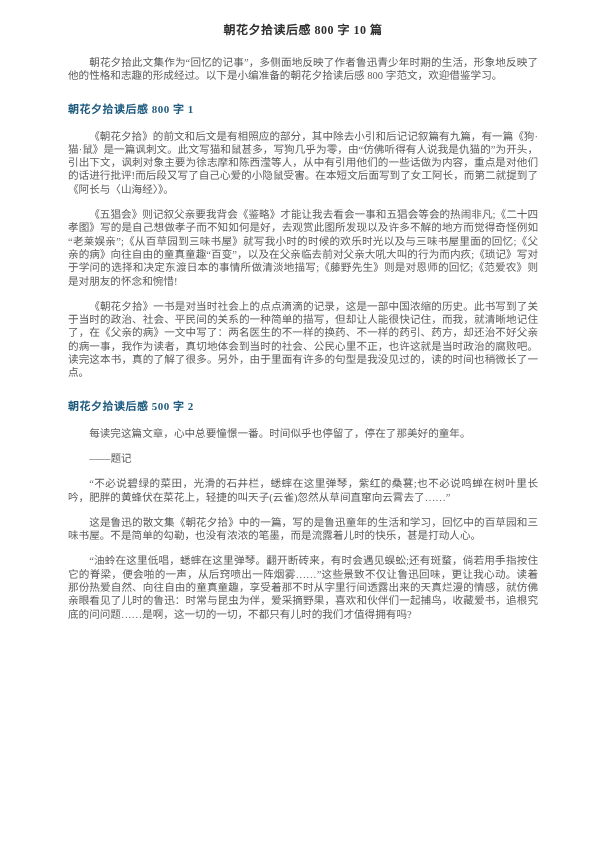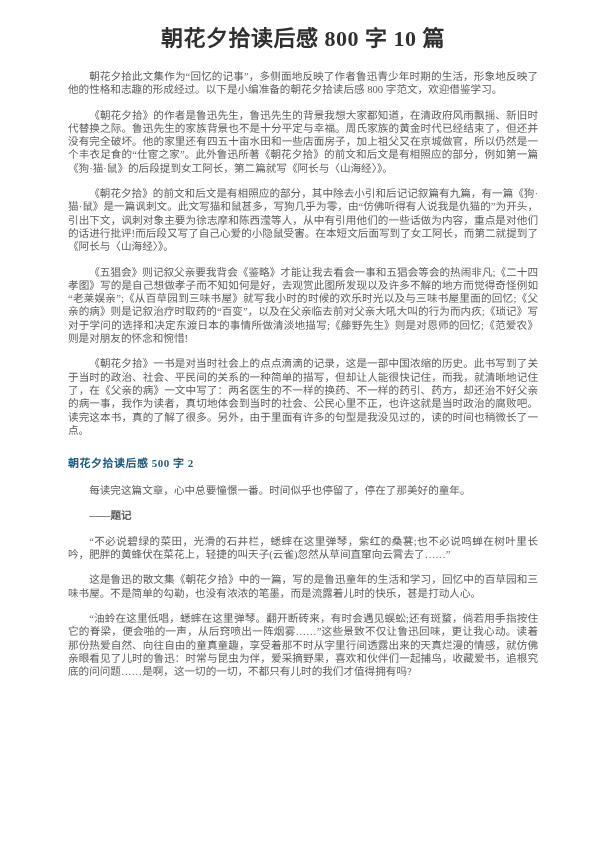--- a/index.html
+++ b/index.html
@@ -10,21 +10,21 @@
     overflow: hidden;
     font-family: "Liberation Serif", "DejaVu Serif", serif;
   }
   .doc-page {
     width: 600px;
     height: 849px;
     background: #ffffff;
     padding: 18px 62px 20px 68px;
   }
   .doc-title {
-    font-size: 22px;
+    font-size: 12px;
     font-weight: 600;
     color: #2f2f2f;
     text-align: center;
     letter-spacing: 0.5px;
     margin: 2px 0 18px 0;
     font-family: "Liberation Serif", "DejaVu Serif", serif;
   }
   .body-para {
     font-size: 10.6px;
     line-height: 13.3px;
@@ -36,36 +36,35 @@
   }
   .section-heading {
     font-size: 11px;
     font-weight: bold;
     color: #1d5a7e;
     margin: 17px 0 14px 0;
     letter-spacing: 0.5px;
   }
   .epigraph {
     margin-bottom: 12px;
-    font-weight: bold;
   }
 </style>
 </head>
 <body>
 
 <div class="doc-page">
 
   <h1 class="doc-title">朝花夕拾读后感 800 字 10 篇</h1>
 
   <p class="body-para">朝花夕拾此文集作为“回忆的记事”，多侧面地反映了作者鲁迅青少年时期的生活，形象地反映了他的性格和志趣的形成经过。以下是小编准备的朝花夕拾读后感 800 字范文，欢迎借鉴学习。</p>
 
+  <h2 class="section-heading">朝花夕拾读后感 800 字 1</h2>
 
-  <p class="body-para">《朝花夕拾》的作者是鲁迅先生，鲁迅先生的背景我想大家都知道，在清政府风雨飘摇、新旧时代替换之际。鲁迅先生的家族背景也不是十分平定与幸福。周氏家族的黄金时代已经结束了，但还并没有完全破坏。他的家里还有四五十亩水田和一些店面房子，加上祖父又在京城做官，所以仍然是一个丰衣足食的“仕宦之家”。此外鲁迅所著《朝花夕拾》的前文和后文是有相照应的部分，例如第一篇《狗·猫·鼠》的后段提到女工阿长，第二篇就写《阿长与〈山海经〉》。</p>
   <p class="body-para">《朝花夕拾》的前文和后文是有相照应的部分，其中除去小引和后记记叙篇有九篇，有一篇《狗·猫·鼠》是一篇讽刺文。此文写猫和鼠甚多，写狗几乎为零，由“仿佛听得有人说我是仇猫的”为开头，引出下文，讽刺对象主要为徐志摩和陈西滢等人，从中有引用他们的一些话做为内容，重点是对他们的话进行批评!而后段又写了自己心爱的小隐鼠受害。在本短文后面写到了女工阿长，而第二就提到了《阿长与〈山海经〉》。</p>
-  <p class="body-para">《五猖会》则记叙父亲要我背会《鉴略》才能让我去看会一事和五猖会等会的热闹非凡;《二十四孝图》写的是自己想做孝子而不知如何是好，去观赏此图所发现以及许多不解的地方而觉得奇怪例如“老莱娱亲”;《从百草园到三味书屋》就写我小时的时候的欢乐时光以及与三味书屋里面的回忆;《父亲的病》则是记叙治疗时取药的“百变”，以及在父亲临去前对父亲大吼大叫的行为而内疚;《琐记》写对于学问的选择和决定东渡日本的事情所做清淡地描写;《藤野先生》则是对恩师的回忆;《范爱农》则是对朋友的怀念和惋惜!</p>
+  <p class="body-para">《五猖会》则记叙父亲要我背会《鉴略》才能让我去看会一事和五猖会等会的热闹非凡;《二十四孝图》写的是自己想做孝子而不知如何是好，去观赏此图所发现以及许多不解的地方而觉得奇怪例如“老莱娱亲”;《从百草园到三味书屋》就写我小时的时候的欢乐时光以及与三味书屋里面的回忆;《父亲的病》向往自由的童真童趣“百变”，以及在父亲临去前对父亲大吼大叫的行为而内疚;《琐记》写对于学问的选择和决定东渡日本的事情所做清淡地描写;《藤野先生》则是对恩师的回忆;《范爱农》则是对朋友的怀念和惋惜!</p>
   <p class="body-para">《朝花夕拾》一书是对当时社会上的点点滴滴的记录，这是一部中国浓缩的历史。此书写到了关于当时的政治、社会、平民间的关系的一种简单的描写，但却让人能很快记住，而我，就清晰地记住了，在《父亲的病》一文中写了：两名医生的不一样的换药、不一样的药引、药方，却还治不好父亲的病一事，我作为读者，真切地体会到当时的社会、公民心里不正，也许这就是当时政治的腐败吧。读完这本书，真的了解了很多。另外，由于里面有许多的句型是我没见过的，读的时间也稍微长了一点。</p>
 
   <h2 class="section-heading">朝花夕拾读后感 500 字 2</h2>
 
   <p class="body-para">每读完这篇文章，心中总要憧憬一番。时间似乎也停留了，停在了那美好的童年。</p>
   <p class="body-para epigraph">——题记</p>
   <p class="body-para">“不必说碧绿的菜田，光滑的石井栏，蟋蟀在这里弹琴，紫红的桑葚;也不必说鸣蝉在树叶里长吟，肥胖的黄蜂伏在菜花上，轻捷的叫天子(云雀)忽然从草间直窜向云霄去了……”</p>
   <p class="body-para">这是鲁迅的散文集《朝花夕拾》中的一篇，写的是鲁迅童年的生活和学习，回忆中的百草园和三味书屋。不是简单的勾勒，也没有浓浓的笔墨，而是流露着儿时的快乐，甚是打动人心。</p>
   <p class="body-para">“油蛉在这里低唱，蟋蟀在这里弹琴。翻开断砖来，有时会遇见蜈蚣;还有斑蝥，倘若用手指按住它的脊梁，便会啪的一声，从后窍喷出一阵烟雾……”这些景致不仅让鲁迅回味，更让我心动。读着那份热爱自然、向往自由的童真童趣，享受着那不时从字里行间透露出来的天真烂漫的情感，就仿佛亲眼看见了儿时的鲁迅：时常与昆虫为伴，爱采摘野果，喜欢和伙伴们一起捕鸟，收藏爱书，追根究底的问问题……是啊，这一切的一切，不都只有儿时的我们才值得拥有吗?</p>
 

